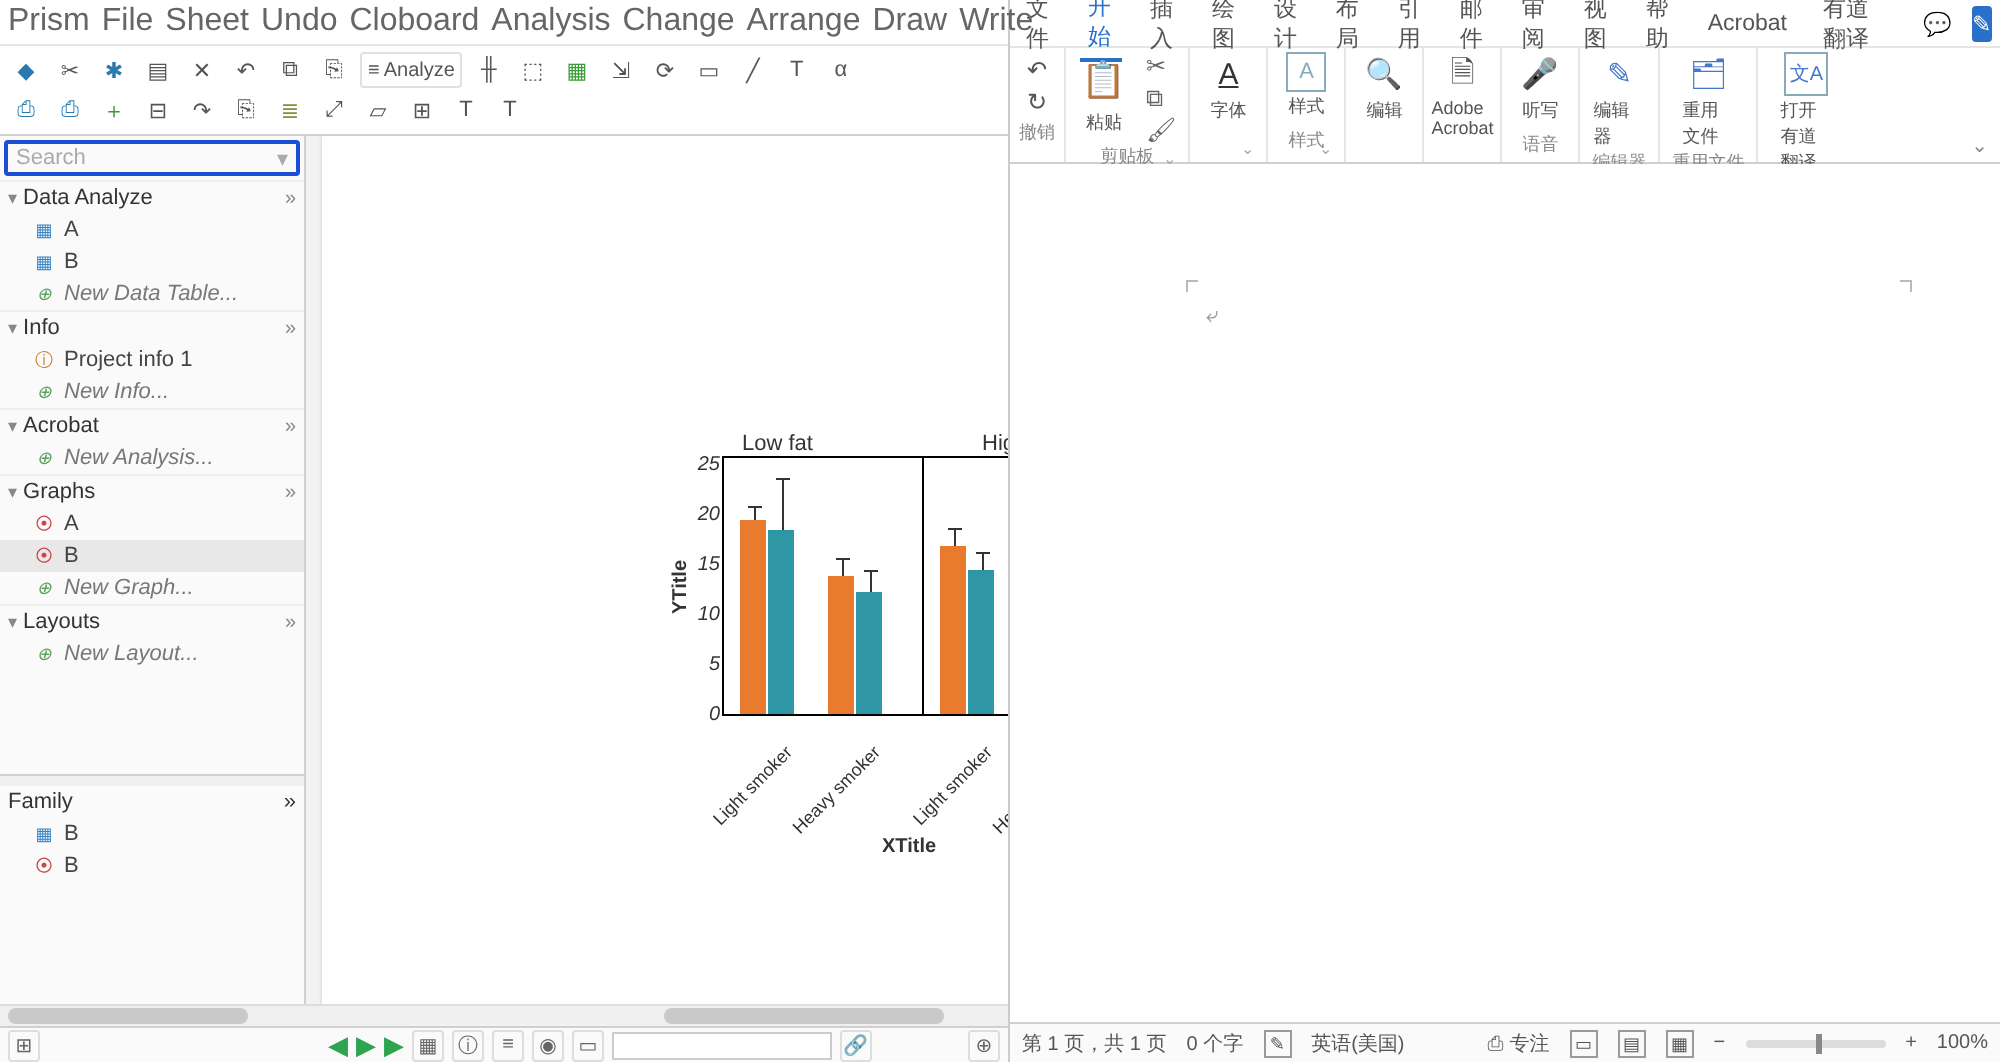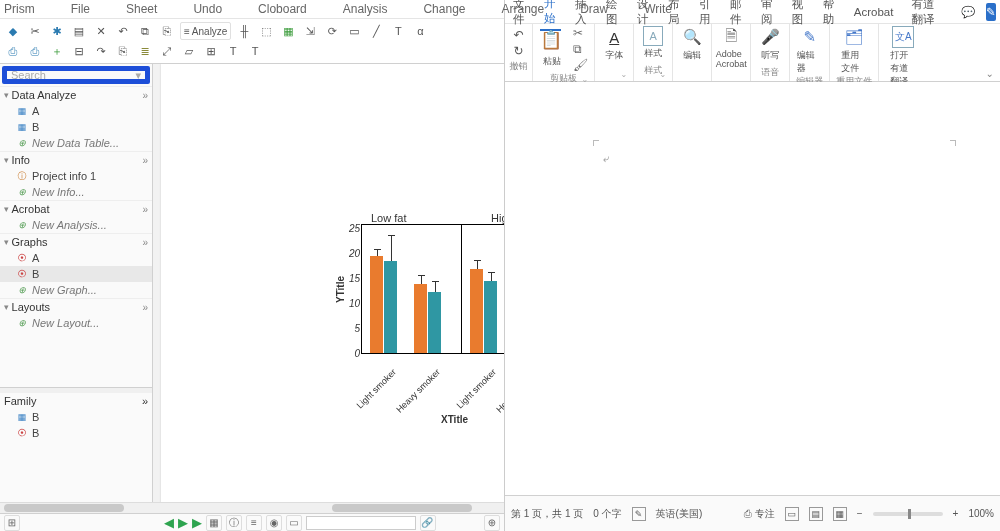--- a/index.html
+++ b/index.html
@@ -1,31 +1,31 @@
 <!DOCTYPE html>
 <html><head>
 <meta charset="utf-8">
 <style>
 * { margin: 0; padding: 0; box-sizing: border-box; font-family: Arial, "Microsoft YaHei", sans-serif; }
 body { width: 1000px; height: 531px; display: flex; overflow: hidden; background: #fff; }
 
 
 .prism { width: 505px; height: 531px; display: flex; flex-direction: column; border-right: 1px solid #ccc; position: relative; }
-.prism-menus { display: flex; font-size: 12px; color: #666; padding: 2px 4px; gap: 36px; border-bottom: 1px solid #e5e5e5; }
+.prism-menus { display: flex; font-size: 16px; color: #666; padding: 2px 4px; gap: 6px; border-bottom: 1px solid #e5e5e5; }
 .prism-menus span { }
 .prism-ribbon { border-bottom: 1px solid #d0d0d0; padding: 2px; }
 .prism-ribbon-row { display: flex; gap: 4px; padding: 1px 2px; }
 .ribbon-ico { width: 18px; height: 18px; display: inline-flex; align-items: center; justify-content: center; font-size: 11px; border-radius: 2px; color: #555; }
 .ribbon-ico.blue { color: #2a7ab0; }
 .ribbon-ico.green { color: #3a9b3a; }
 .ribbon-ico.olive { color: #8b8b3a; }
 .analyze-btn { font-size: 10px; color: #555; padding: 1px 3px; border: 1px solid #e0e0e0; border-radius: 2px; display: inline-flex; align-items: center; gap: 2px;}
 .prism-body { flex: 1; display: flex; overflow: hidden; }
 .sidebar { width: 153px; background: #fafafa; border-right: 1px solid #d0d0d0; display: flex; flex-direction: column; font-size: 11px; color: #333; }
-.search { margin: 2px; height: 18px; border: 5px solid #1d4ed8; border-radius: 2px; font-size: 11px; padding: 0 4px; color: #aaa; display: flex; align-items: center; justify-content: space-between; }
+.search { margin: 2px; height: 18px; border: 2px solid #1d4ed8; border-radius: 2px; font-size: 11px; padding: 0 4px; color: #aaa; display: flex; align-items: center; justify-content: space-between; }
 .sb-section { display: flex; align-items: center; padding: 2px 4px; gap: 3px; color: #333; border-top: 1px solid #eee;}
 .sb-section .chev { font-size: 9px; color: #888; }
 .sb-section .tog { margin-left: auto; color: #888; font-size: 10px; }
 .sb-item { display: flex; align-items: center; padding: 2px 4px 2px 16px; gap: 4px; color: #444; }
 .sb-item .ico { width: 12px; height: 12px; display: inline-flex; justify-content: center; align-items: center; font-size: 9px; }
 .sb-item.sel { background: #e8e8e8; }
 .sb-item.italic { font-style: italic; color: #777; }
 .sb-divider { height: 6px; border-top: 1px solid #d0d0d0; margin-top: 6px; background: #f0f0f0;}
 .sb-family { padding: 2px 4px; font-size: 11px; color: #333; display: flex; align-items: center; justify-content: space-between;}
 .canvas { flex: 1; position: relative; background: #f2f2f2; overflow: hidden;}
@@ -69,21 +69,21 @@
 .grp-ico.big .ic { width: 28px; height: 28px; font-size: 18px; }
 .grp-label { font-size: 9px; color: #888; text-align: center; }
 .grp-arrow { font-size: 8px; color: #aaa; align-self: flex-end; margin-top: -10px;}
 .undo-col { display: flex; flex-direction: column; gap: 2px; width: 28px; align-items: center; border-right: 1px solid #e5e5e5; padding: 4px 4px;}
 .undo-col .u { width: 18px; height: 14px; font-size: 12px; color: #555; display: flex; justify-content: center; align-items: center;}
 .word-doc { flex: 1; background: #fff; position: relative; overflow: hidden; }
 .doc-page { position: absolute; left: 12px; top: 0; right: 12px; bottom: 24px; background: #fff; border: 0; }
 .doc-margin { position: absolute; left: 76px; top: 58px; width: 6px; height: 6px; border-left: 1px solid #bbb; border-top: 1px solid #bbb; }
 .doc-margin.r { left: auto; right: 32px; border-left: 0; border-right: 1px solid #bbb;}
 .doc-cursor { position: absolute; left: 86px; top: 70px; font-size: 11px; color: #999; }
-.word-status { height: 36px; border-top: 1px solid #d0d0d0; display: flex; align-items: center; font-size: 10px; color: #555; padding: 0 6px; gap: 10px; background: #fafafa;}
+.word-status { height: 20px; border-top: 1px solid #d0d0d0; display: flex; align-items: center; font-size: 10px; color: #555; padding: 0 6px; gap: 10px; background: #fafafa;}
 .word-status .spacer { flex: 1 }
 .word-status .zoom-track { width: 70px; height: 4px; background: #ddd; position: relative; border-radius: 2px;}
 .word-status .zoom-thumb { position: absolute; left: 35px; top: -3px; width: 3px; height: 10px; background: #888;}
 .ico-box { width: 14px; height: 14px; border: 1px solid #999; display: inline-flex; justify-content: center; align-items: center; font-size: 9px;}
 </style>
 </head>
 <body>
 
 <div class="prism">
   <div class="prism-menus">

